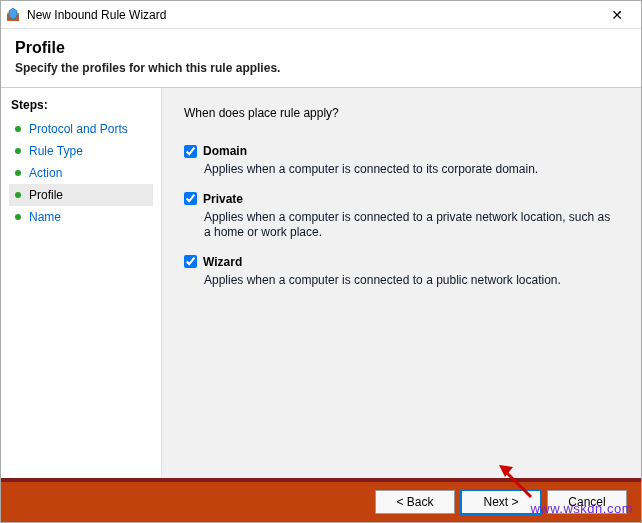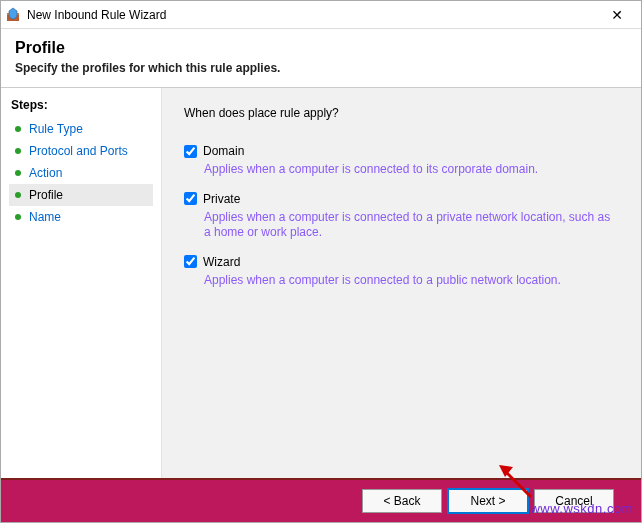--- a/index.html
+++ b/index.html
@@ -111,35 +111,35 @@
   }
   .option .row1 {
     display: flex;
     align-items: center;
   }
   .option input[type="checkbox"] {
     margin: 0 6px 0 0;
     width: 13px; height: 13px;
   }
   .option .name {
-    font-weight: normal;
+    font-weight: bold;
   }
   .option .desc {
     margin: 4px 0 0 20px;
-    color: #8b5cf6;
+    color: #0f172a;
     line-height: 1.3;
   }
   .footer {
     height: 44px;
-    border-top: 2px solid #7f1d1d;
-    background: #be185d;
+    border-top: 4px solid #7f1d1d;
+    background: #c2410c;
     display: flex;
     align-items: center;
     justify-content: flex-end;
-    padding: 0 27px;
+    padding: 0 14px;
     gap: 6px;
   }
   .footer button {
     min-width: 80px;
     height: 24px;
     font-size: 12px;
     border: 1px solid #999;
     background: #f8f8f8;
     cursor: default;
   }
@@ -185,25 +185,25 @@
     <div class="subtitle">Specify the profiles for which this rule applies.</div>
   </div>
 
   <div class="body">
 
     <div class="steps-pane">
       <div class="steps-title">Steps:</div>
 
       <div class="step-item">
         <span class="bullet"></span>
+        <span class="label">Protocol and Ports</span>
+      </div>
+      <div class="step-item">
+        <span class="bullet"></span>
         <span class="label">Rule Type</span>
-      </div>
-      <div class="step-item">
-        <span class="bullet"></span>
-        <span class="label">Protocol and Ports</span>
       </div>
       <div class="step-item">
         <span class="bullet"></span>
         <span class="label">Action</span>
       </div>
       <div class="step-item current">
         <span class="bullet"></span>
         <span class="label">Profile</span>
       </div>
       <div class="step-item">

